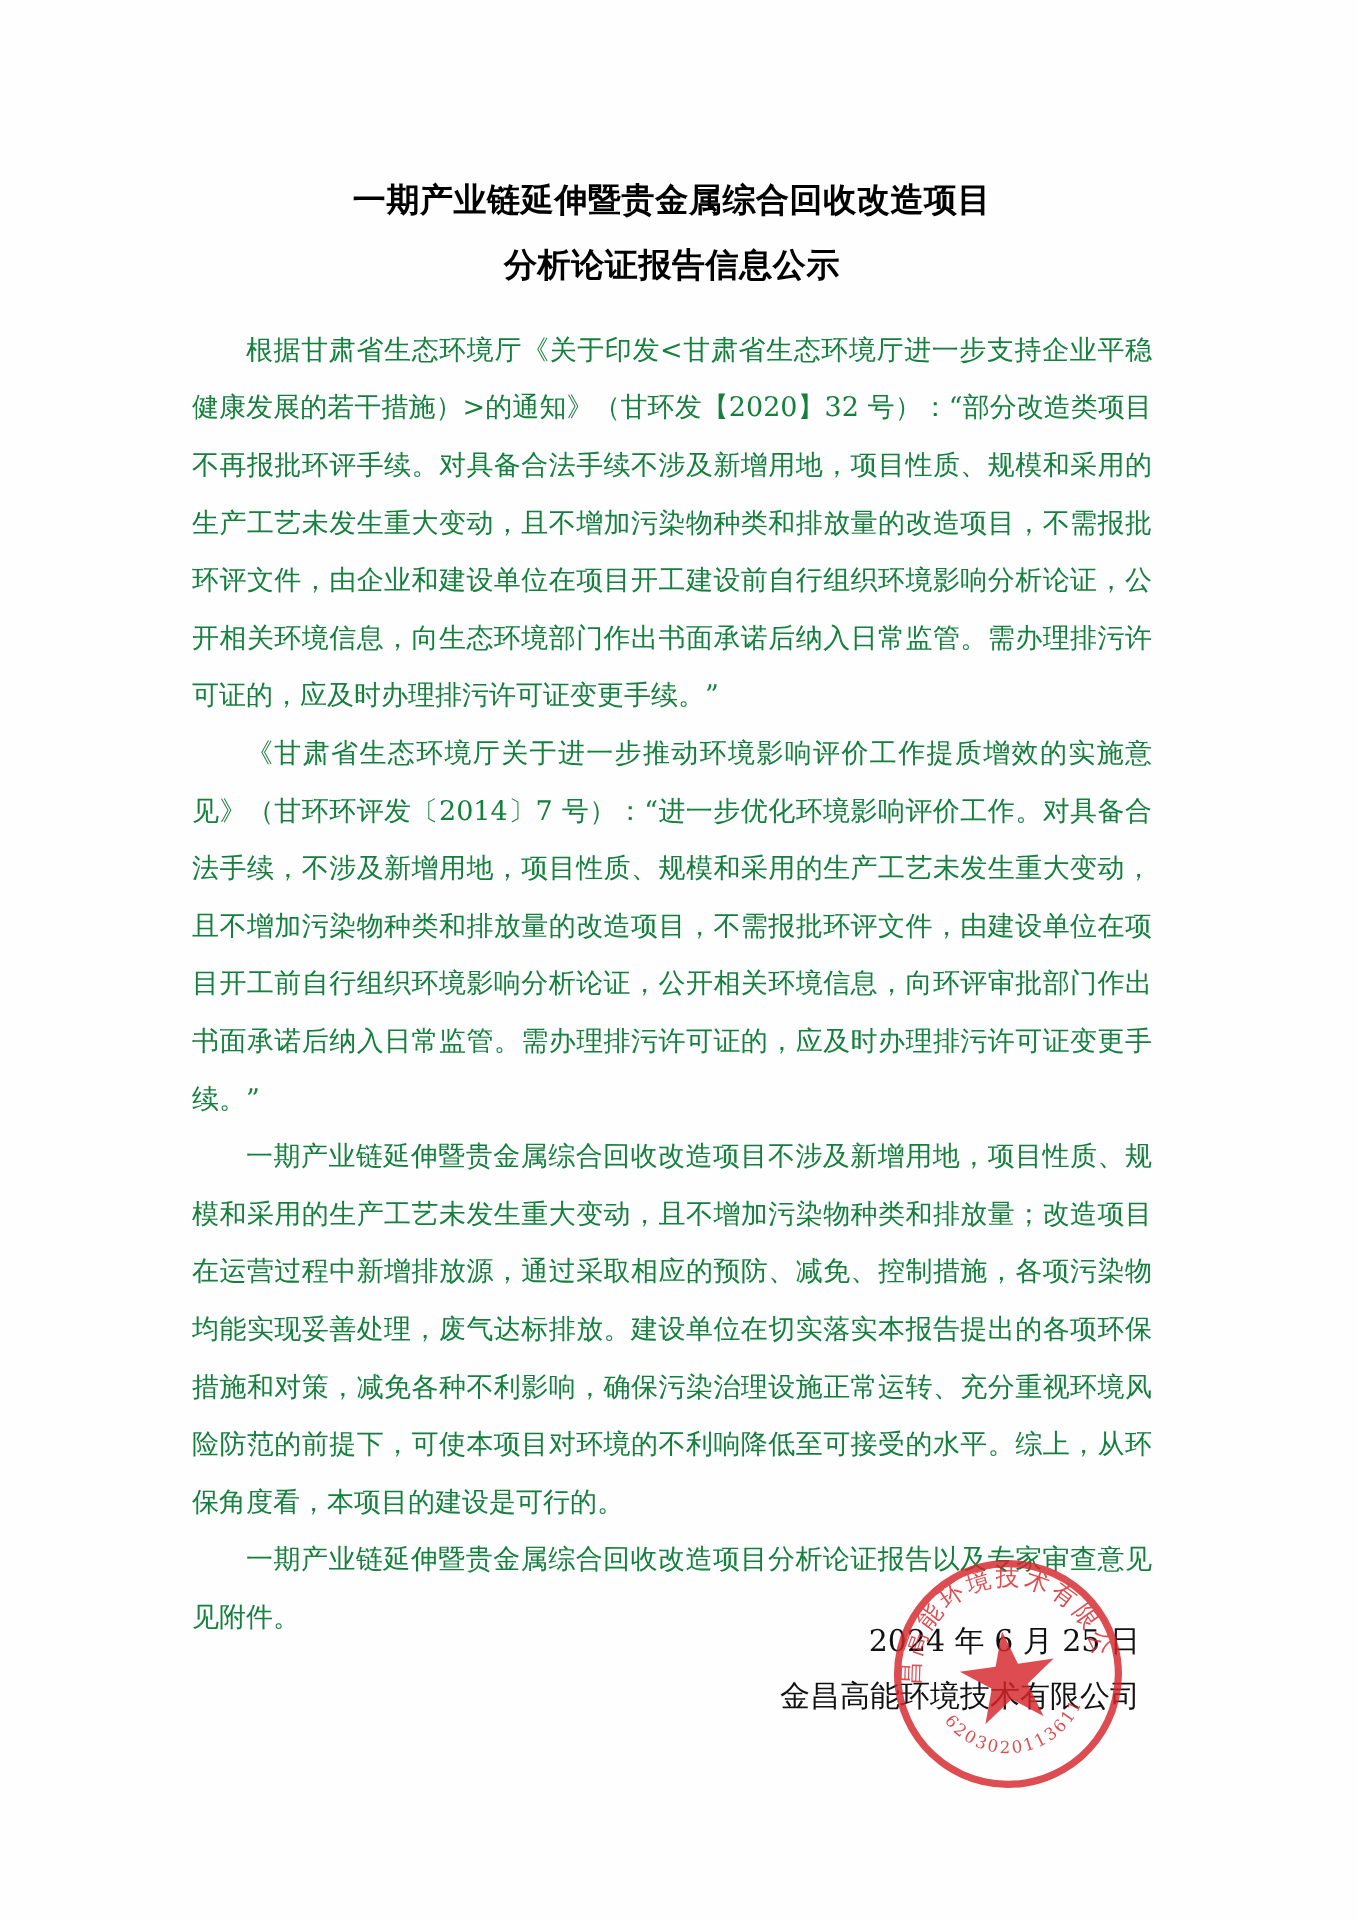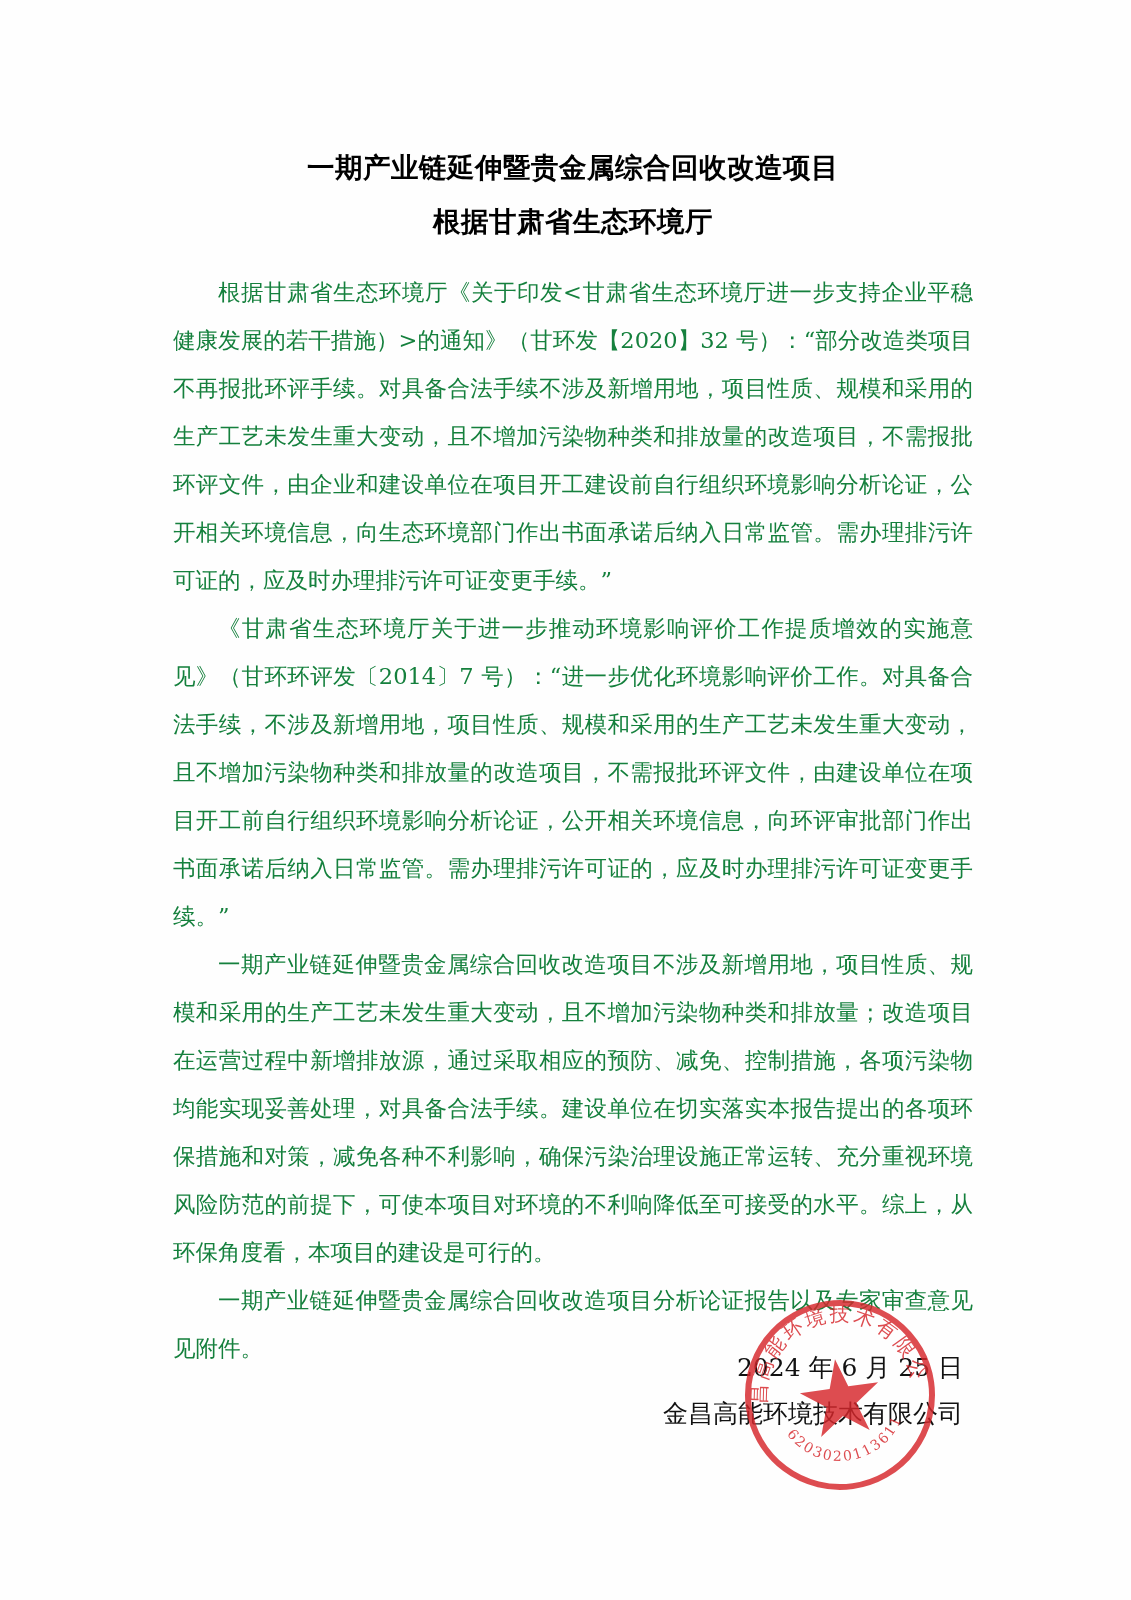--- a/index.html
+++ b/index.html
@@ -17,21 +17,21 @@
   }
   .page {
     position: absolute;
     left: 0; top: 0;
     width: 1131px;
     height: 1600px;
     background: #fefefe;
   }
   .content {
     position: absolute;
-    left: 173px;
+    left: 160px;
     top: 140px;
     width: 800px;
   }
   .title {
     text-align: center;
     font-weight: bold;
     font-size: 27.5px;
     line-height: 54px;
     letter-spacing: 0.5px;
     color: #000;
@@ -81,27 +81,27 @@
 </style>
 </head>
 <body>
 
 <div class="page">
 
   <div class="content">
 
     <div class="title">
       <span class="title-line">一期产业链延伸暨贵金属综合回收改造项目</span>
-      <span class="title-line">根据甘肃省生态环境厅</span>
+      <span class="title-line">分析论证报告信息公示</span>
     </div>
 
     <div class="body-text">
       <p class="para">根据甘肃省生态环境厅《关于印发&lt;甘肃省生态环境厅进一步支持企业平稳健康发展的若干措施）&gt;的通知》（甘环发【2020】32 号）：“部分改造类项目不再报批环评手续。对具备合法手续不涉及新增用地，项目性质、规模和采用的生产工艺未发生重大变动，且不增加污染物种类和排放量的改造项目，不需报批环评文件，由企业和建设单位在项目开工建设前自行组织环境影响分析论证，公开相关环境信息，向生态环境部门作出书面承诺后纳入日常监管。需办理排污许可证的，应及时办理排污许可证变更手续。”</p>
       <p class="para">《甘肃省生态环境厅关于进一步推动环境影响评价工作提质增效的实施意见》（甘环环评发〔2014〕7 号）：“进一步优化环境影响评价工作。对具备合法手续，不涉及新增用地，项目性质、规模和采用的生产工艺未发生重大变动，且不增加污染物种类和排放量的改造项目，不需报批环评文件，由建设单位在项目开工前自行组织环境影响分析论证，公开相关环境信息，向环评审批部门作出书面承诺后纳入日常监管。需办理排污许可证的，应及时办理排污许可证变更手续。”</p>
-      <p class="para">一期产业链延伸暨贵金属综合回收改造项目不涉及新增用地，项目性质、规模和采用的生产工艺未发生重大变动，且不增加污染物种类和排放量；改造项目在运营过程中新增排放源，通过采取相应的预防、减免、控制措施，各项污染物均能实现妥善处理，对具备合法手续。建设单位在切实落实本报告提出的各项环保措施和对策，减免各种不利影响，确保污染治理设施正常运转、充分重视环境风险防范的前提下，可使本项目对环境的不利响降低至可接受的水平。综上，从环保角度看，本项目的建设是可行的。</p>
+      <p class="para">一期产业链延伸暨贵金属综合回收改造项目不涉及新增用地，项目性质、规模和采用的生产工艺未发生重大变动，且不增加污染物种类和排放量；改造项目在运营过程中新增排放源，通过采取相应的预防、减免、控制措施，各项污染物均能实现妥善处理，废气达标排放。建设单位在切实落实本报告提出的各项环保措施和对策，减免各种不利影响，确保污染治理设施正常运转、充分重视环境风险防范的前提下，可使本项目对环境的不利响降低至可接受的水平。综上，从环保角度看，本项目的建设是可行的。</p>
       <p class="para">一期产业链延伸暨贵金属综合回收改造项目分析论证报告以及专家审查意见见附件。</p>
     </div>
 
     <div class="sign-block">
       <span class="sign-line">2024 年 6 月 25 日</span>
       <span class="sign-line">金昌高能环境技术有限公司</span>
     </div>
 
   </div>
 

